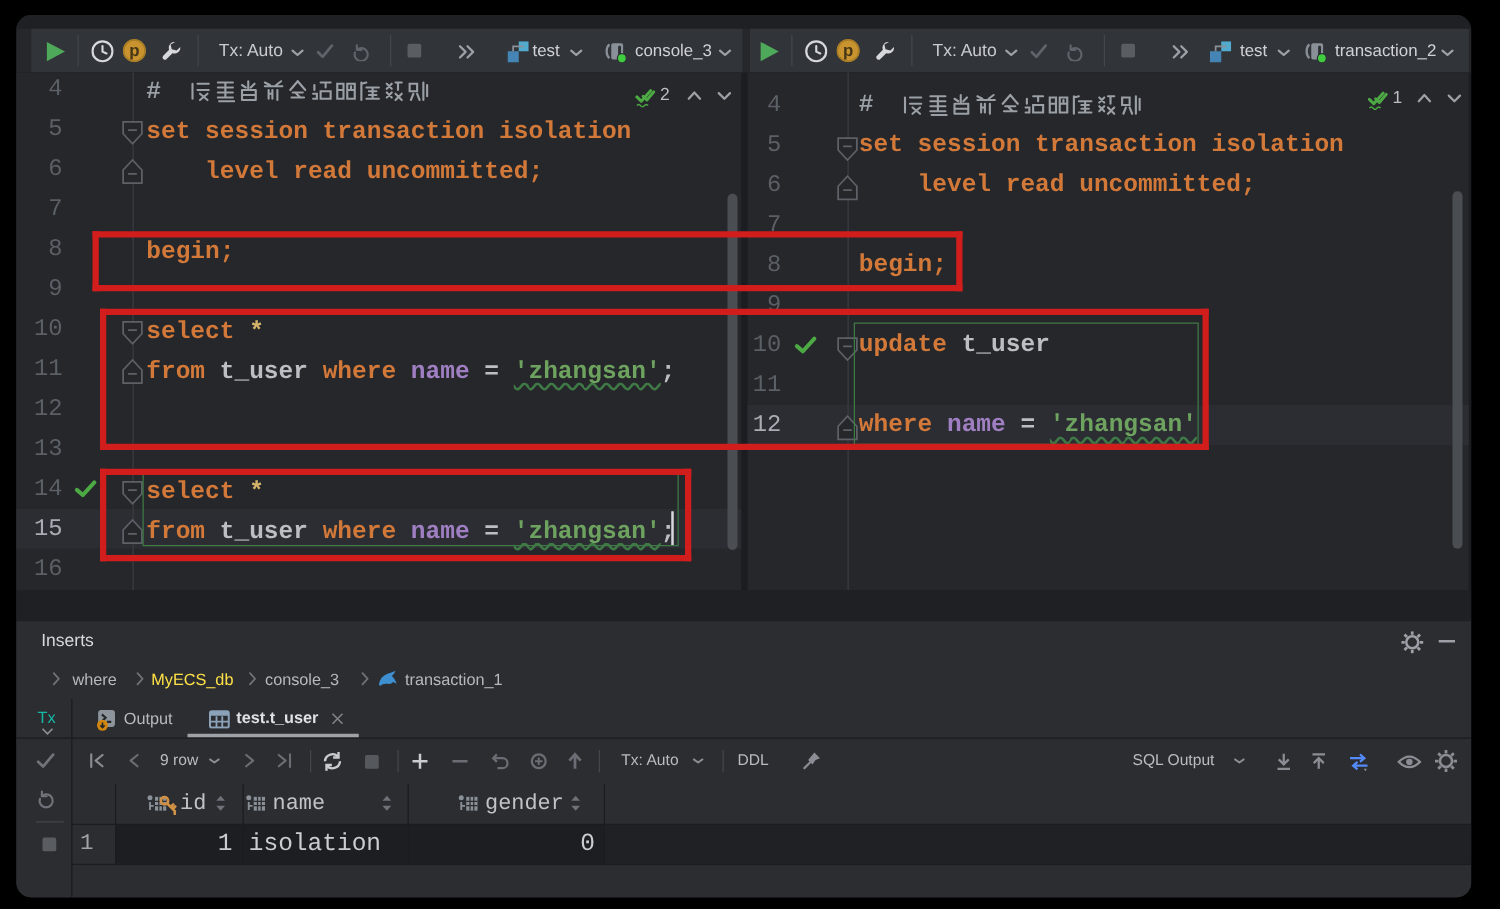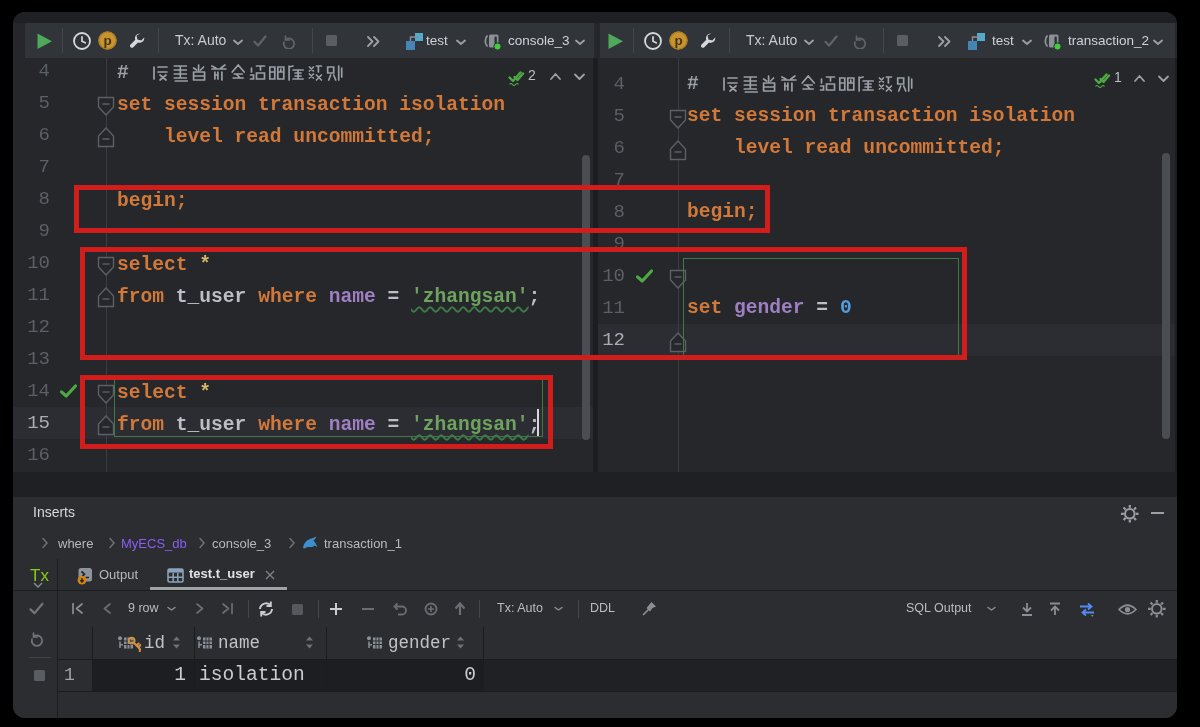--- a/index.html
+++ b/index.html
@@ -268,21 +268,22 @@
 <div class="a code" style="left:104px;top:80px;"><span style="color:#d2793a">set session transaction isolation</span></div>
 <div class="a code" style="left:104px;top:112px;"><span style="color:#d2793a">    level read uncommitted;</span></div>
 <div class="a code" style="left:104px;top:176px;"><span style="color:#d2793a">begin;</span></div>
 <div class="a code" style="left:104px;top:240px;"><span style="color:#d2793a">select </span><span style="color:#d5b56a">*</span></div>
 <div class="a code" style="left:104px;top:272px;"><span style="color:#d2793a">from</span><span style="color:#bcbec4"> t_user </span><span style="color:#d2793a">where</span><span style="color:#bcbec4"> </span><span style="color:#9f7fc2">name</span><span style="color:#bcbec4"> = </span><span class="cls-wavy" style="color:#6da35f">'zhangsan'</span><span style="color:#bcbec4">;</span></div>
 <div class="a code" style="left:104px;top:368px;"><span style="color:#d2793a">select </span><span style="color:#d5b56a">*</span></div>
 <div class="a code" style="left:104px;top:400px;"><span style="color:#d2793a">from</span><span style="color:#bcbec4"> t_user </span><span style="color:#d2793a">where</span><span style="color:#bcbec4"> </span><span style="color:#9f7fc2">name</span><span style="color:#bcbec4"> = </span><span class="cls-wavy" style="color:#6da35f">'zhangsan'</span><span style="color:#bcbec4">;</span></div>
 <div class="a code" style="left:674px;top:91px;"><span style="color:#d2793a">set session transaction isolation</span></div>
 <div class="a code" style="left:674px;top:123px;"><span style="color:#d2793a">    level read uncommitted;</span></div>
 <div class="a code" style="left:674px;top:187px;"><span style="color:#d2793a">begin;</span></div>
-<div class="a code" style="left:674px;top:283px;"><span style="color:#d2793a">set</span><span style="color:#bcbec4"> </span><span style="color:#9f7fc2">gender</span><span style="color:#bcbec4"> = </span><span style="color:#4f9ddb">0</span></div>
+<div class="a code" style="left:674px;top:251px;"><span style="color:#d2793a">update</span><span style="color:#bcbec4"> t_user</span></div>
+<div class="a code" style="left:674px;top:315px;"><span style="color:#d2793a">where</span><span style="color:#bcbec4"> </span><span style="color:#9f7fc2">name</span><span style="color:#bcbec4"> = </span><span class="cls-wavy" style="color:#6da35f">'zhangsan'</span></div>
 <div class="a " style="left:524px;top:397px;width:2px;height:27px;background:#d6d8dc;"></div>
 <div class="a " style="left:101px;top:366px;width:429px;height:59px;border:1px solid #3f7a45;"></div>
 <div class="a " style="left:670px;top:246px;width:276px;height:98px;border:1px solid #3f7a45;"></div>
 <div class="a " style="left:569px;top:143px;width:8px;height:285px;background:#4a4e53;border-radius:4px;"></div>
 <div class="a " style="left:1149px;top:141px;width:8px;height:286px;background:#4a4e53;border-radius:4px;"></div>
 <svg class="a" style="left:495px;top:57px;" width="17" height="17" viewBox="0 0 17 17">
       <path d="M1.5 8.5 L5 12 L12.5 3.5" fill="none" stroke="#4da944" stroke-width="2.4" stroke-linecap="round" stroke-linejoin="round"></path>
       <path d="M6.5 8 L9.5 11 L15 4.5" fill="none" stroke="#4da944" stroke-width="2.4" stroke-linecap="round" stroke-linejoin="round"></path>
       <path d="M1.5 15.5 q1.5 -2 3 0 q1.5 2 3 0 q1.5 -2 3 0" fill="none" stroke="#4da944" stroke-width="1.2"></path>
     </svg>
@@ -334,33 +335,33 @@
       </g>
     </svg>
 <div class="a " style="left:1138px;top:500px;width:13px;height:2px;background:#9da0a6;"></div>
 <svg class="a" style="left:28px;top:525px;" width="8" height="12" viewBox="0 0 8 12">
       <path d="M2 1.5 L6 6 L2 10.5" fill="none" stroke="#6e7277" stroke-width="1.5" stroke-linecap="round"></path>
     </svg>
 <div class="a " style="left:45px;top:524px;font-size:13px;color:#b6b9be;">where</div>
 <svg class="a" style="left:95px;top:525px;" width="8" height="12" viewBox="0 0 8 12">
       <path d="M2 1.5 L6 6 L2 10.5" fill="none" stroke="#6e7277" stroke-width="1.5" stroke-linecap="round"></path>
     </svg>
-<div class="a " style="left:108px;top:524px;font-size:13px;color:#8b5cf6;">MyECS_db</div>
+<div class="a " style="left:108px;top:524px;font-size:13px;color:#fde047;">MyECS_db</div>
 <svg class="a" style="left:185px;top:525px;" width="8" height="12" viewBox="0 0 8 12">
       <path d="M2 1.5 L6 6 L2 10.5" fill="none" stroke="#6e7277" stroke-width="1.5" stroke-linecap="round"></path>
     </svg>
 <div class="a " style="left:199px;top:524px;font-size:13px;color:#b6b9be;">console_3</div>
 <svg class="a" style="left:275px;top:525px;" width="8" height="12" viewBox="0 0 8 12">
       <path d="M2 1.5 L6 6 L2 10.5" fill="none" stroke="#6e7277" stroke-width="1.5" stroke-linecap="round"></path>
     </svg>
 <svg class="a" style="left:288px;top:523px;" width="18" height="17" viewBox="0 0 18 17">
       <path d="M2 13 Q3 6 9 4 Q13 2.5 15.5 1.5 Q14.5 4 12.5 5.5 Q15 8 16.5 12 L13.5 10.5 Q12 12.5 9 12 Q5 11.5 3.5 13.5 Z" fill="#3e8fd0"></path>
     </svg>
 <div class="a " style="left:311px;top:524px;font-size:13px;color:#b6b9be;">transaction_1</div>
-<div class="a " style="left:17px;top:554px;font-size:17px;color:#84cc16;">Tx</div>
+<div class="a " style="left:17px;top:554px;font-size:13px;color:#14b8a6;">Tx</div>
 <svg class="a" style="left:20px;top:570px;" width="10" height="6" viewBox="0 0 10 6">
       <path d="M1 1 L5 5 L9 1" fill="none" stroke="#8a8e94" stroke-width="1.4"></path>
     </svg>
 <svg class="a" style="left:64px;top:555px;" width="18" height="18" viewBox="0 0 18 18">
       <rect x="1.5" y="1" width="13.5" height="13.5" rx="2.5" fill="#8d949c"></rect>
       <path d="M4.5 4.5 L7.5 7.2 L4.5 10 M8.5 10.5 L12 10.5" fill="none" stroke="#24262a" stroke-width="1.7"></path>
       <circle cx="5" cy="13.2" r="4.4" fill="#d0850f"></circle>
       <path d="M5 10.9 L5 14.8 M3.3 13.3 L5 15 L6.7 13.3" fill="none" stroke="#24262a" stroke-width="1.3"></path>
     </svg>
 <div class="a " style="left:86px;top:555px;font-size:13px;color:#b6b9be;">Output</div>

